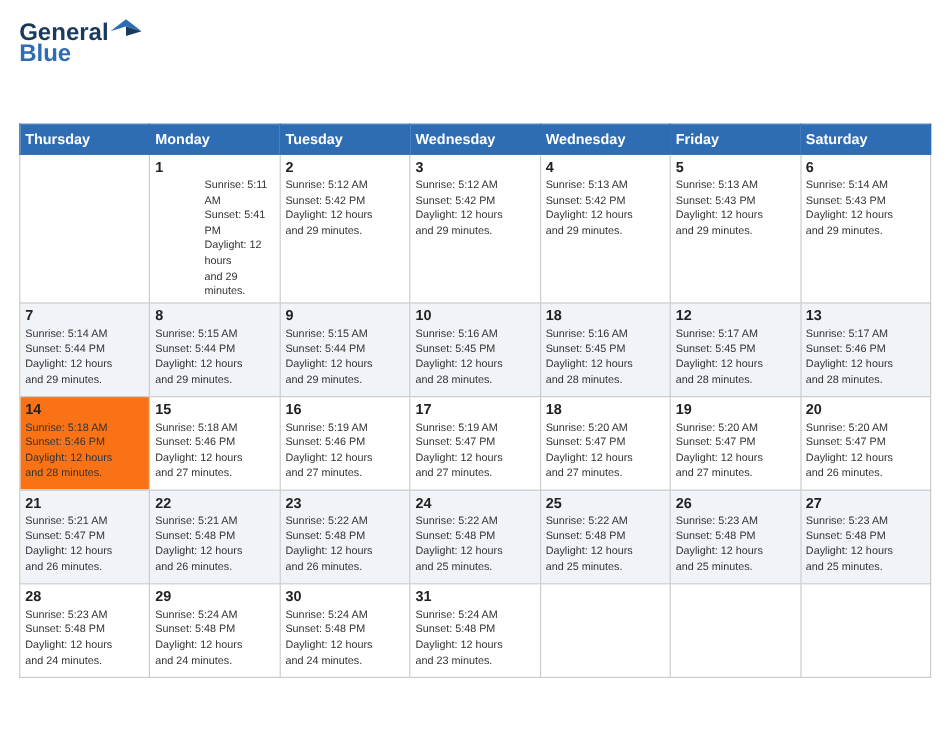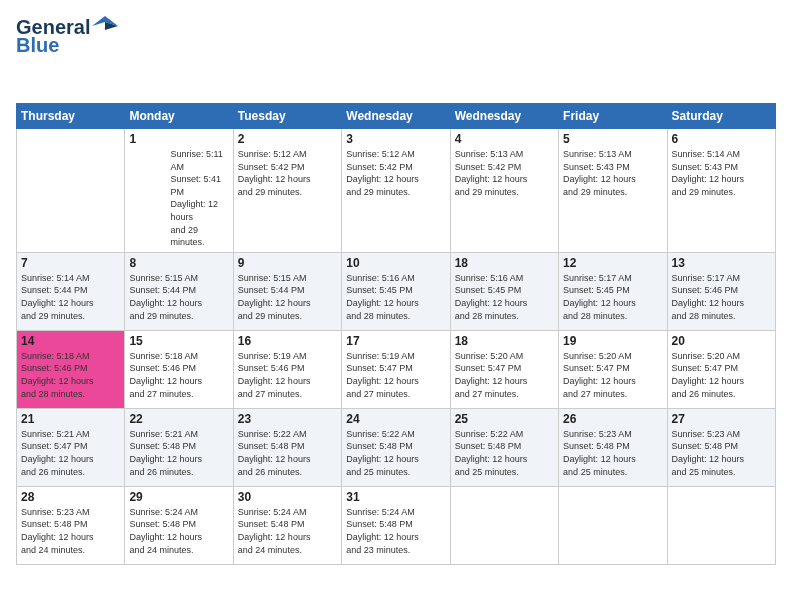--- a/index.html
+++ b/index.html
@@ -221,21 +221,21 @@
           </td>
           <td style="background: rgb(240, 244, 248);">
             <span class="day-number">13</span>
             <div class="day-info" style="white-space: pre-line;">Sunrise: 5:17 AM
 Sunset: 5:46 PM
 Daylight: 12 hours
 and 28 minutes.</div>
           </td>
         </tr>
         <tr>
-          <td style="background: #ec4899;">
+          <td style="background: #f97316;">
             <span class="day-number">14</span>
             <div class="day-info" style="white-space: pre-line;">Sunrise: 5:18 AM
 Sunset: 5:46 PM
 Daylight: 12 hours
 and 28 minutes.</div>
           </td>
           <td style="background: rgb(255, 255, 255);">
             <span class="day-number">15</span>
             <div class="day-info" style="white-space: pre-line;">Sunrise: 5:18 AM
 Sunset: 5:46 PM

